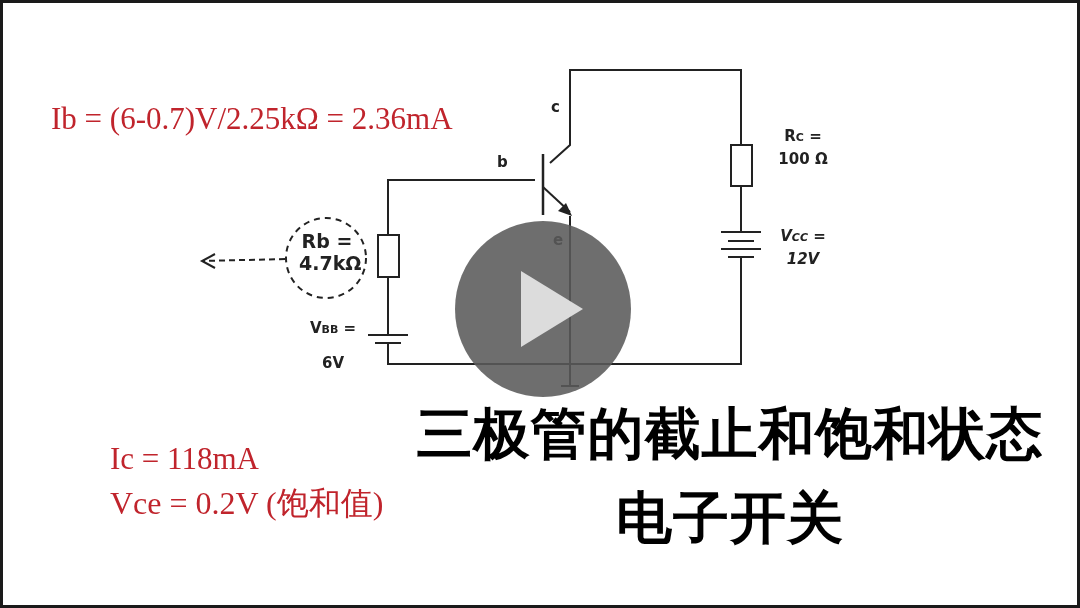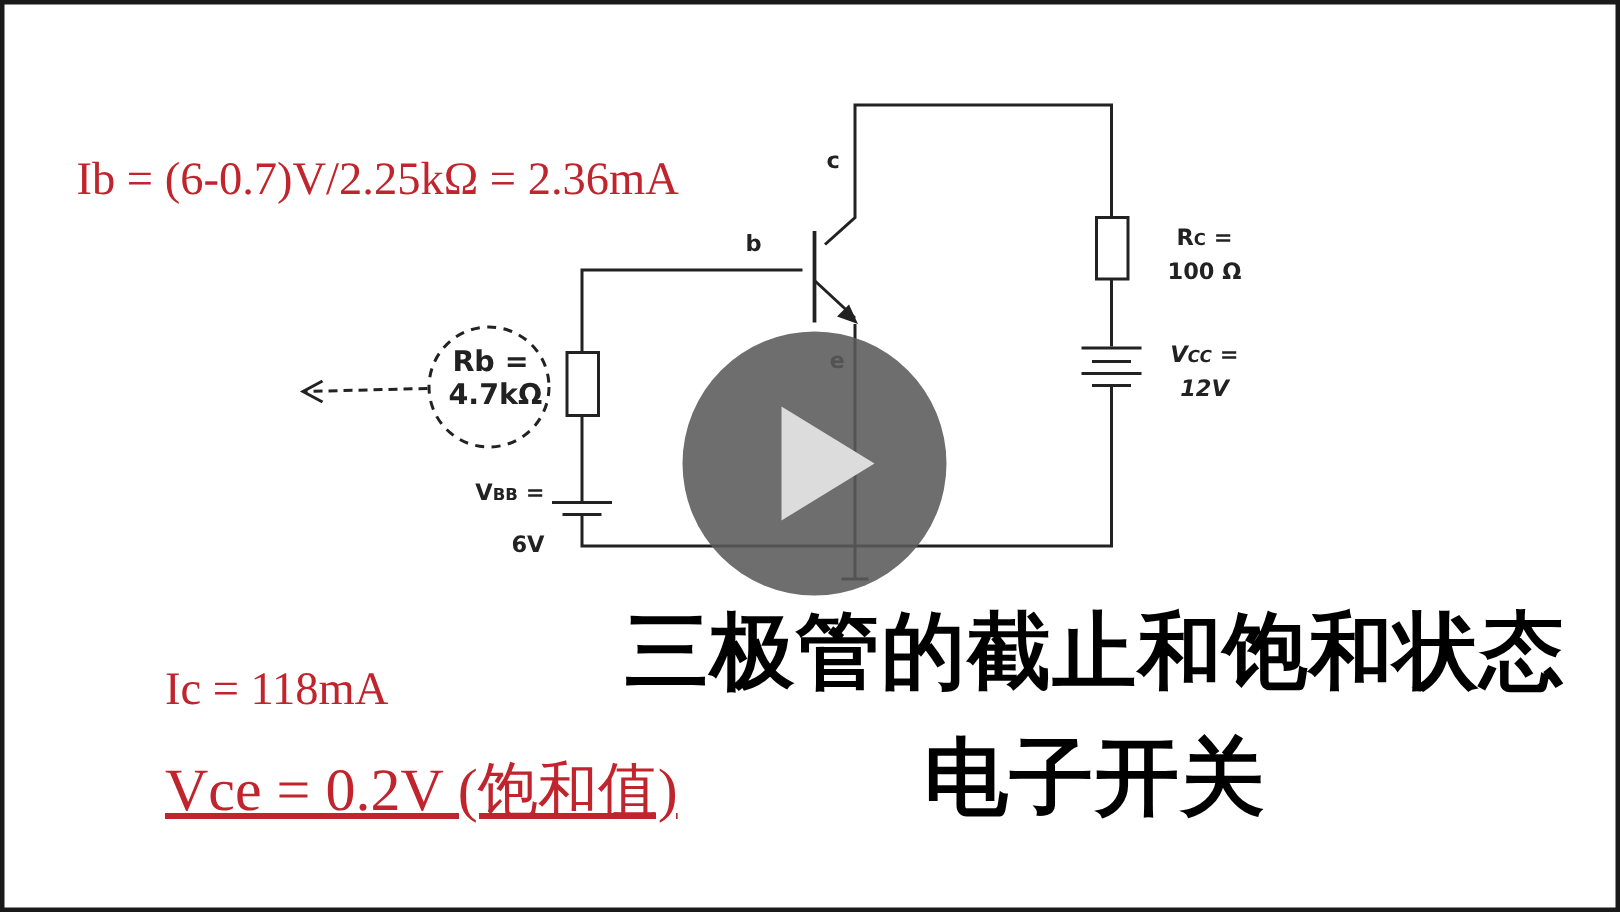--- a/index.html
+++ b/index.html
@@ -51,42 +51,42 @@
       <circle cx="323" cy="255" r="40" stroke-dasharray="6,5"></circle>
 
       <line x1="282" y1="256" x2="200" y2="258" stroke-dasharray="6,4"></line>
       <polyline points="212,251 199,258 212,265"></polyline>
     </g>
     <polygon points="569,213 555,208 563,200" fill="#222"></polygon>
   </svg>
 
   <div class="red" style="left:48px; top:100px; font-size:31px;">Ib = (6-0.7)V/2.25kΩ = 2.36mA</div>
   <div class="red" style="left:107px; top:440px; font-size:31px;">Ic = 118mA</div>
-  <div class="red" style="left:107px; top:504px; font-size:40px;text-decoration:underline;">Vce = 0.2V (饱和值)</div>
+  <div class="red" style="left:107px; top:484px; font-size:32px;">Vce = 0.2V (饱和值)</div>
 
   <div class="lbl" style="left:548px; top:96px;">c</div>
   <div class="lbl" style="left:494px; top:151px;">b</div>
   <div class="lbl" style="left:550px; top:229px;">e</div>
 
   <div class="lbl" style="left:296px; top:228px; font-size:19px; width:56px;">
     <div>Rb =</div>
     <div>4.7kΩ</div>
   </div>
 
-  <div class="lbl" style="left:770px; top:147px; width:60px;">
+  <div class="lbl" style="left:770px; top:125px; width:60px;">
     <div><span>R</span><span class="sub">C</span><span> =</span></div>
     <div style="margin-top:6px;">100 Ω</div>
   </div>
 
   <div class="lbl" style="left:770px; top:225px; width:60px;font-style:italic;">
     <div><span>V</span><span class="sub">CC</span><span> =</span></div>
     <div style="margin-top:6px;">12V</div>
   </div>
 
-  <div class="lbl" style="left:300px; top:317px; width:60px;text-align:right;">
+  <div class="lbl" style="left:300px; top:317px; width:60px;">
     <div><span>V</span><span class="sub">BB</span><span> =</span></div>
     <div style="margin-top:18px;">6V</div>
   </div>
 
   <div class="play">
     <div class="tri"></div>
   </div>
 
   <div class="title" style="top:394px; font-size:56px; left:190px;">三极管的截止和饱和状态</div>
   <div class="title" style="top:478px; font-size:56px; left:190px;">电子开关</div>

